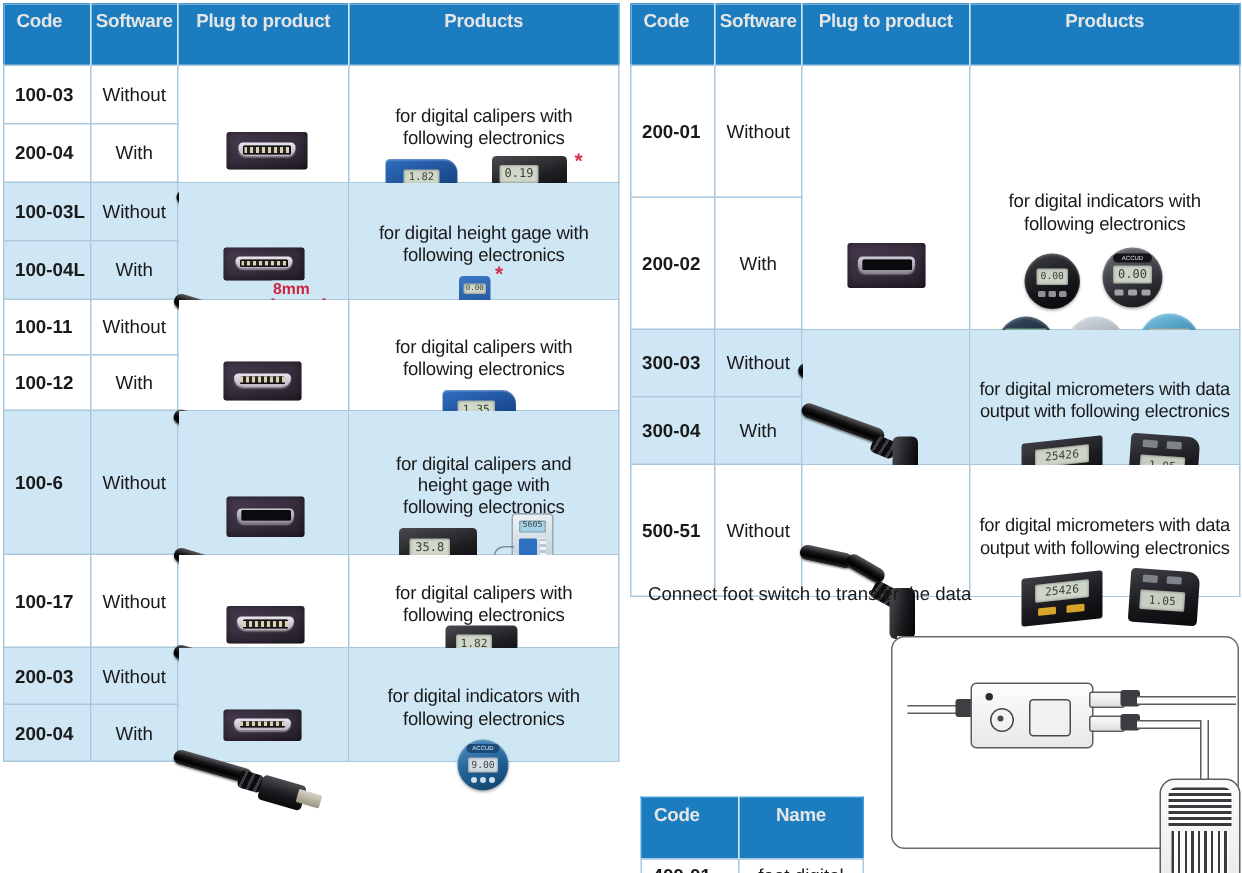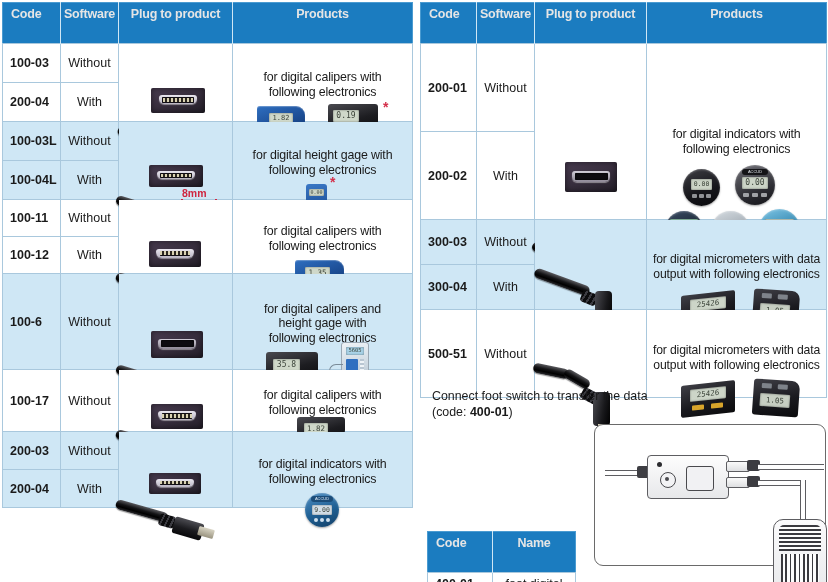--- a/index.html
+++ b/index.html
@@ -645,23 +645,20 @@
               </div>
             </div>
           </div>
         </td>
       </tr>
     </tbody>
   </table>
 
   <div class="fs-caption">
     <div>Connect foot switch to transfer the data</div>
-    <div>
-      <span>(code: </span><b>400-01</b><span>)</span>
-    </div>
   </div>
 
   <div class="fs-frame">
     <div class="fs-cableL"></div>
     <div class="fs-plugL"></div>
     <div class="fs-unit">
       <div class="led"></div>
       <div class="knob"></div>
       <div class="btn"></div>
     </div>

